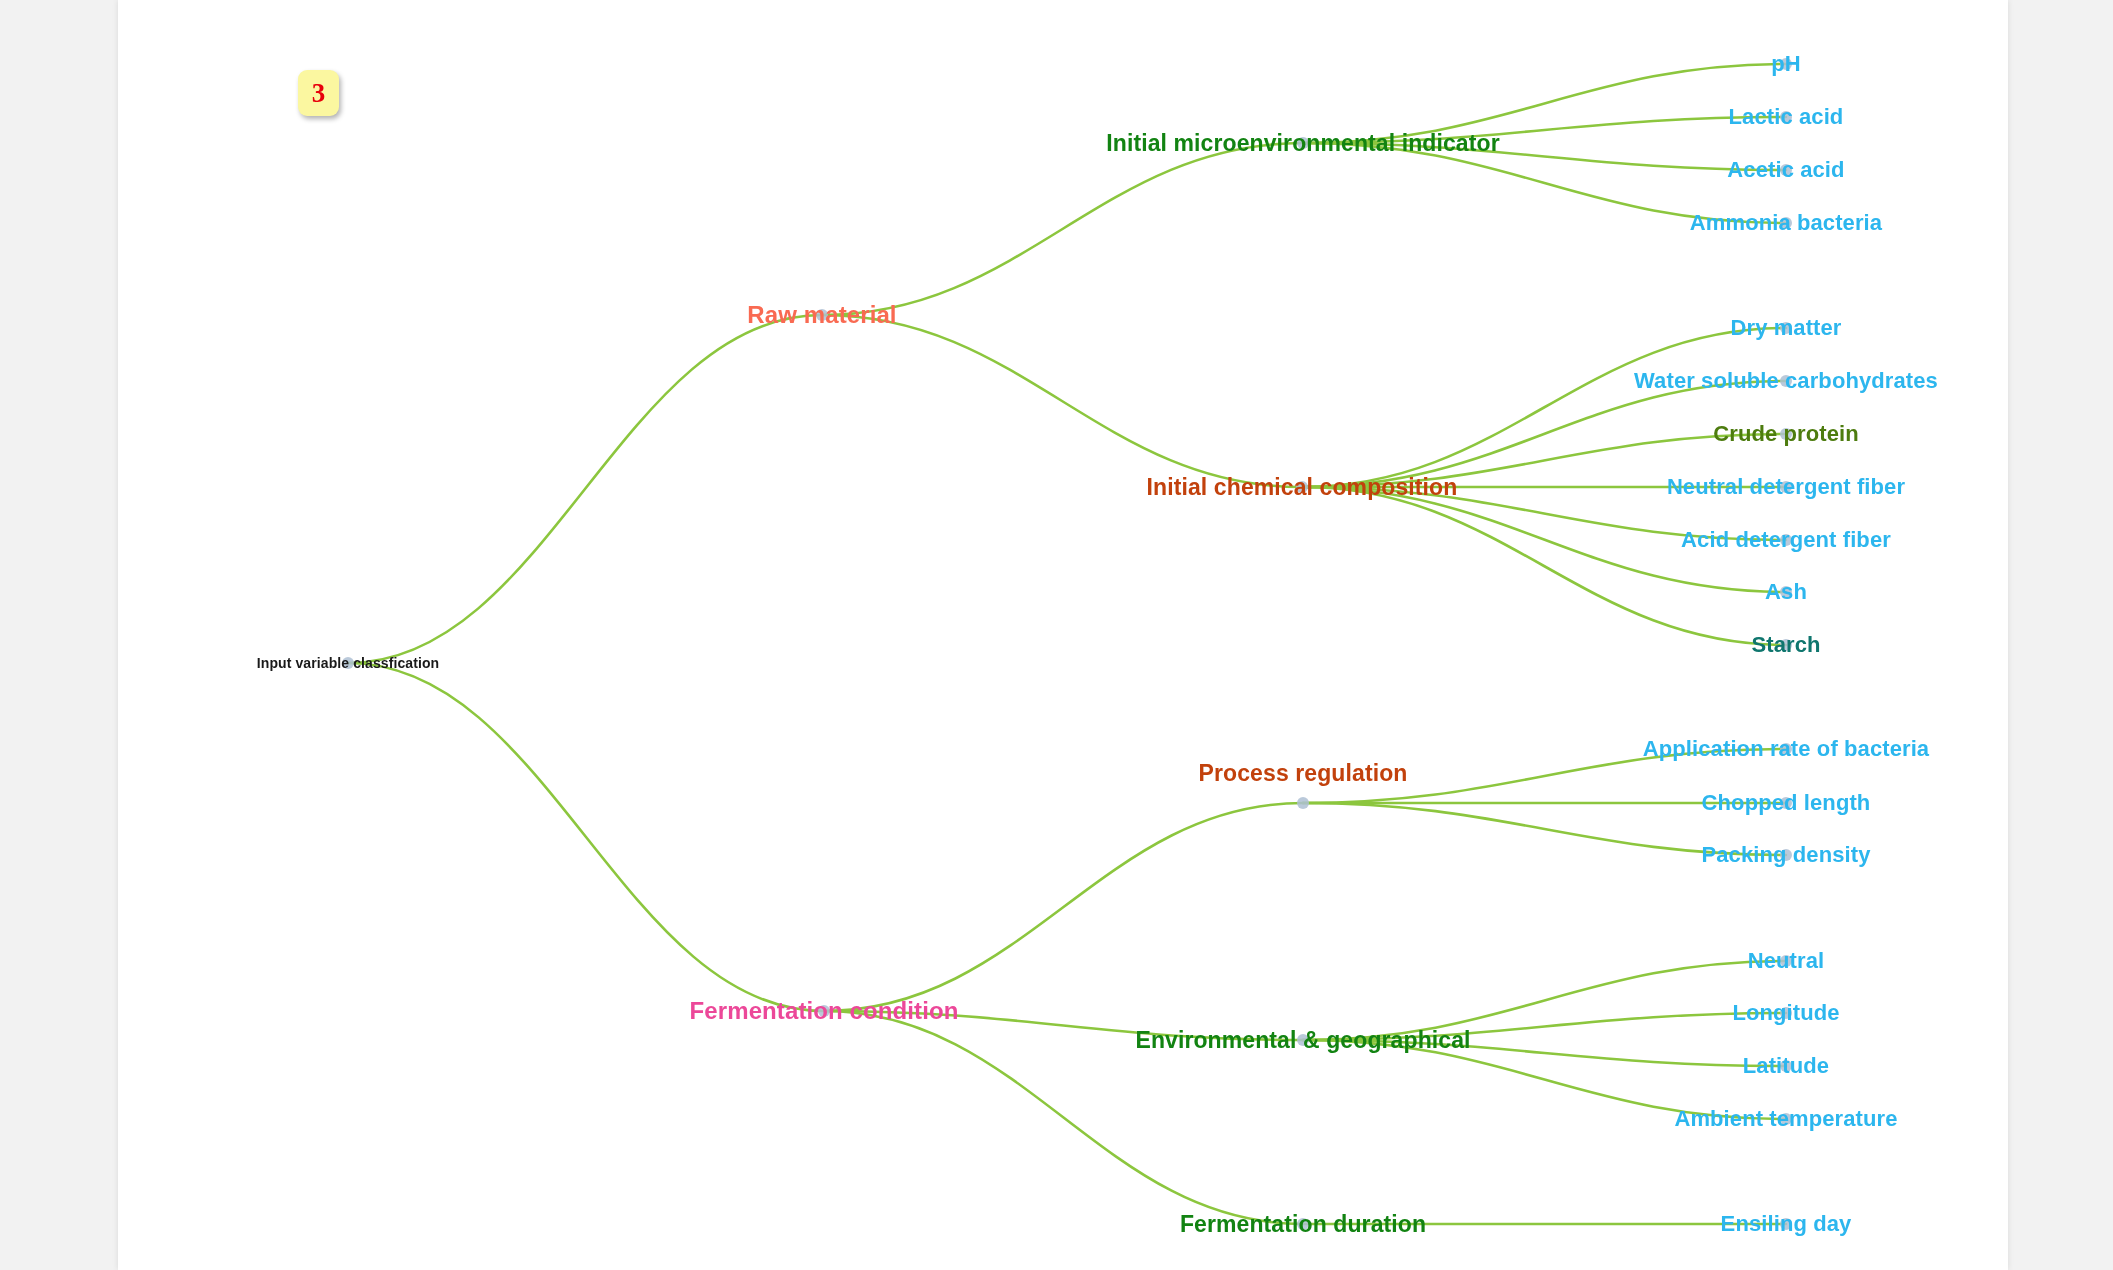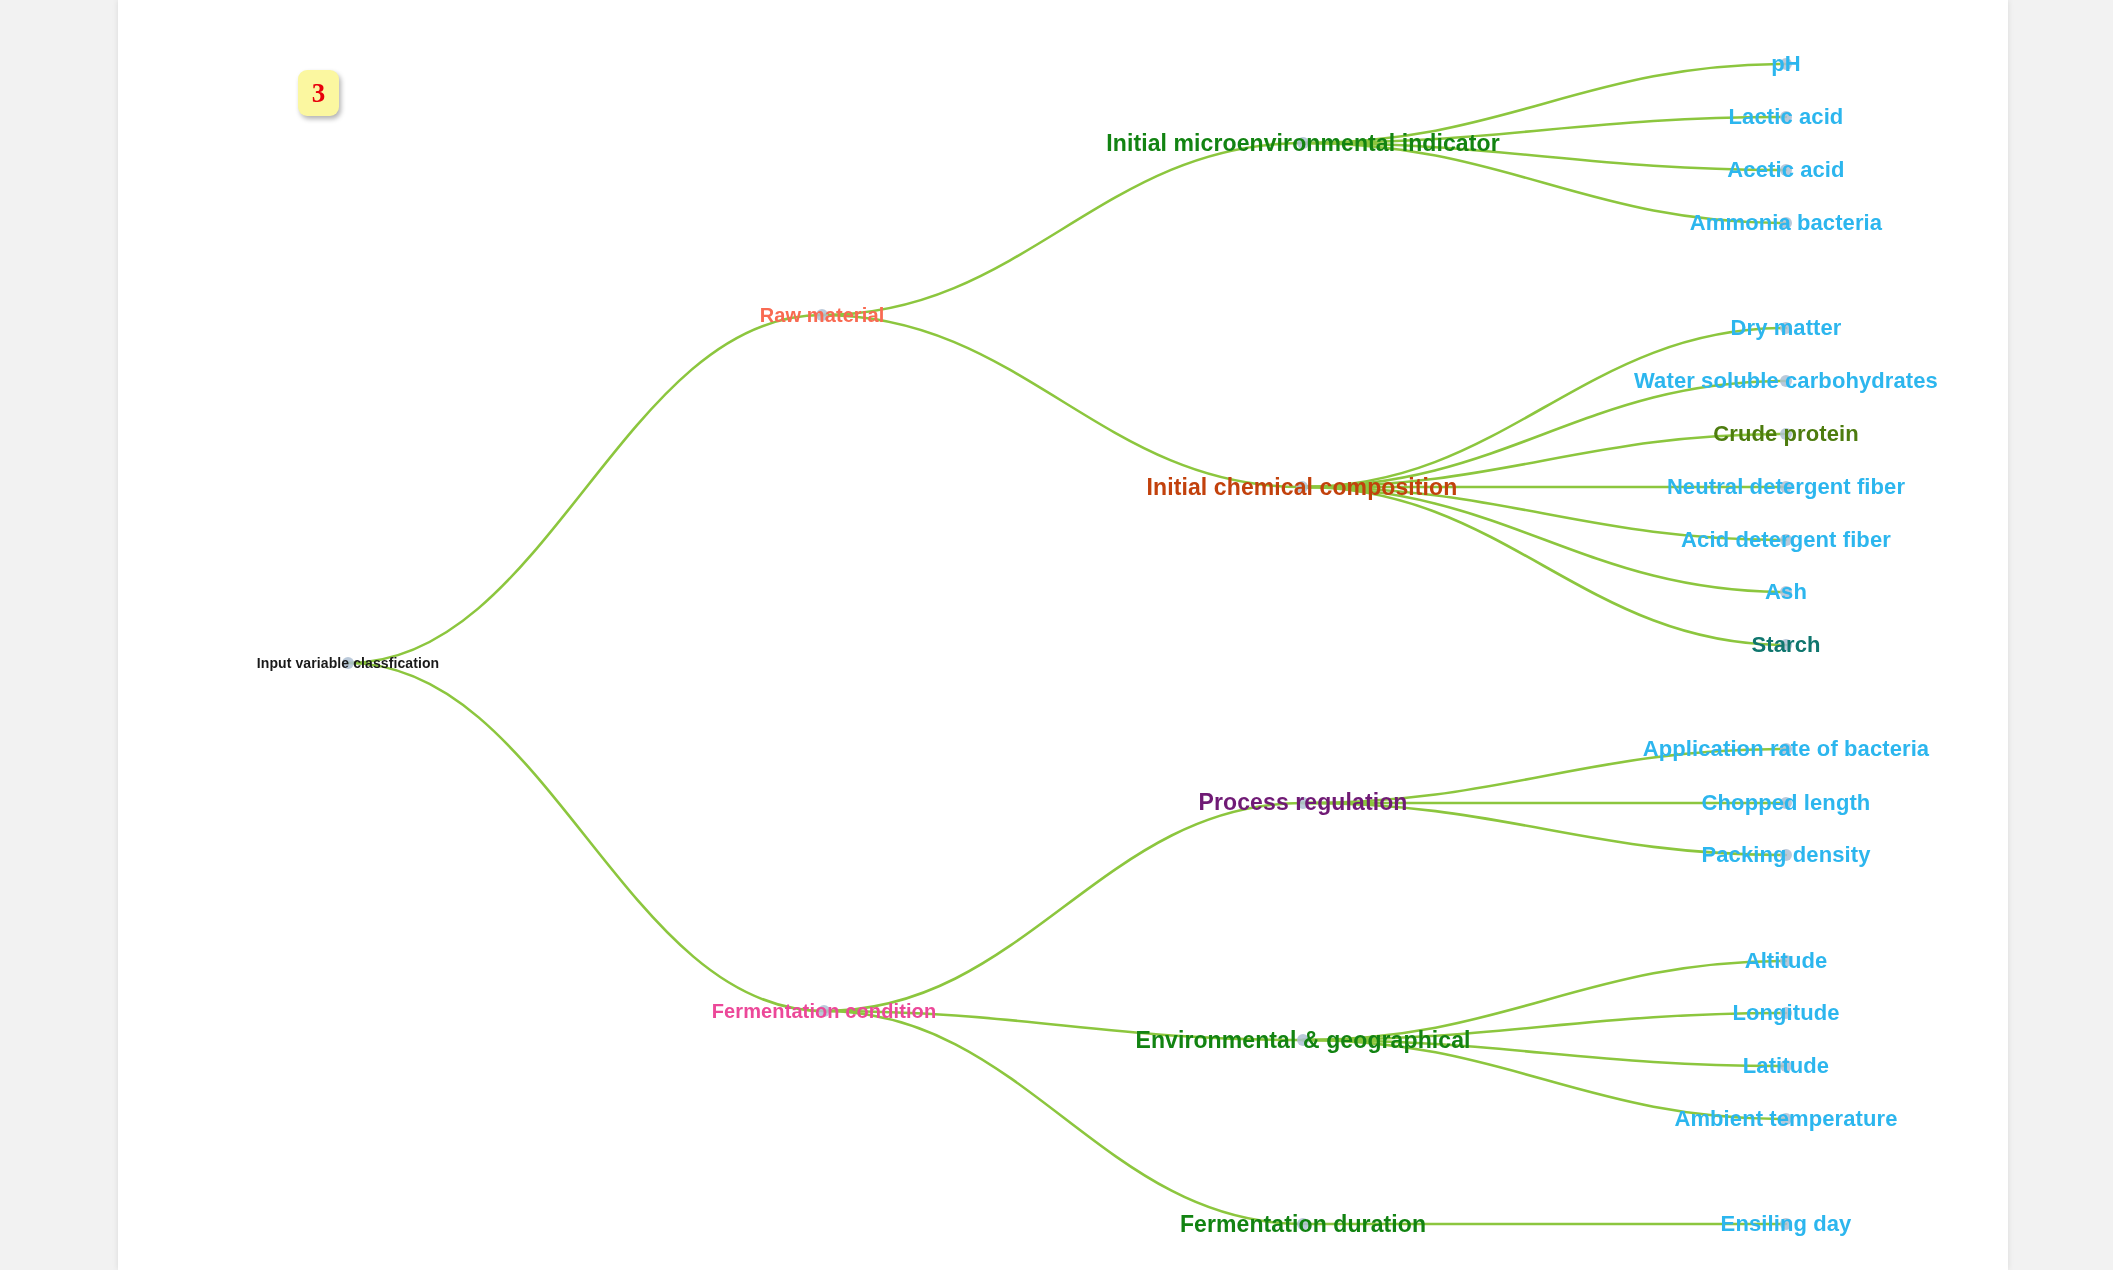--- a/index.html
+++ b/index.html
@@ -27,21 +27,21 @@
   .node-dot{fill:#aebfd4;opacity:.85;}
 
   .node-label{
     position:absolute;
     font-weight:700;
     white-space:nowrap;
     transform:translate(-50%,-50%);
     letter-spacing:.1px;
   }
   .lvl-root{color:#1a1a1a;font-size:14px;}
-  .lvl-2{color:#f96a52;font-size:20px;}
+  .lvl-2{color:#f96a52;font-size:24px;}
   .lvl-3{color:#128312;font-size:23px;}
   .lvl-leaf{color:#2cb6ee;font-size:22px;}
 
   #badge{
     position:absolute;
     left:180px;top:70px;
     width:41px;height:46px;
     background:#fbf7a0;
     border-radius:9px;
     box-shadow:2px 3px 5px rgba(0,0,0,.30);
@@ -116,38 +116,38 @@
           <circle cx="1668" cy="1224" r="6" class="node-dot" fill="#aebfd4"></circle>
         </g>
     </svg>
 
     <div id="labels-layer">
         <div class="node-label lvl-root" style="left: 230px; top: 663px; color: rgb(26, 26, 26);">Input variable classfication</div>
         <div class="node-label lvl-2" style="left: 704px; top: 315px; color: rgb(249, 106, 82);">Raw material</div>
         <div class="node-label lvl-2" style="left: 706px; top: 1011px; color: #ec4899;">Fermentation condition</div>
         <div class="node-label lvl-3" style="left: 1185px; top: 143px; color: rgb(18, 131, 18);">Initial microenvironmental indicator</div>
         <div class="node-label lvl-3" style="left: 1184px; top: 487px; color: #c2410c;">Initial chemical composition</div>
-        <div class="node-label lvl-3" style="left: 1185px; top: 802px; color: #701a75;">Process regulation</div>
+        <div class="node-label lvl-3" style="left: 1185px; top: 773px; color: #c2410c;">Process regulation</div>
         <div class="node-label lvl-3" style="left: 1185px; top: 1040px; color: rgb(18, 131, 18);">Environmental &amp; geographical</div>
         <div class="node-label lvl-3" style="left: 1185px; top: 1224px; color: rgb(18, 131, 18);">Fermentation duration</div>
         <div class="node-label lvl-leaf" style="left: 1668px; top: 64px; color: rgb(44, 182, 238);">pH</div>
         <div class="node-label lvl-leaf" style="left: 1668px; top: 117px; color: rgb(44, 182, 238);">Lactic acid</div>
         <div class="node-label lvl-leaf" style="left: 1668px; top: 170px; color: rgb(44, 182, 238);">Acetic acid</div>
         <div class="node-label lvl-leaf" style="left: 1668px; top: 223px; color: rgb(44, 182, 238);">Ammonia bacteria</div>
         <div class="node-label lvl-leaf" style="left: 1668px; top: 328px; color: rgb(44, 182, 238);">Dry matter</div>
         <div class="node-label lvl-leaf" style="left: 1668px; top: 381px; color: rgb(44, 182, 238);">Water soluble carbohydrates</div>
         <div class="node-label lvl-leaf" style="left: 1668px; top: 434px; color: #4d7c0f;">Crude protein</div>
         <div class="node-label lvl-leaf" style="left: 1668px; top: 487px; color: rgb(44, 182, 238);">Neutral detergent fiber</div>
         <div class="node-label lvl-leaf" style="left: 1668px; top: 540px; color: rgb(44, 182, 238);">Acid detergent fiber</div>
         <div class="node-label lvl-leaf" style="left: 1668px; top: 592px; color: rgb(44, 182, 238);">Ash</div>
         <div class="node-label lvl-leaf" style="left: 1668px; top: 645px; color: #0f766e;">Starch</div>
         <div class="node-label lvl-leaf" style="left: 1668px; top: 749px; color: rgb(44, 182, 238);">Application rate of bacteria</div>
         <div class="node-label lvl-leaf" style="left: 1668px; top: 803px; color: rgb(44, 182, 238);">Chopped length</div>
         <div class="node-label lvl-leaf" style="left: 1668px; top: 855px; color: rgb(44, 182, 238);">Packing density</div>
-        <div class="node-label lvl-leaf" style="left: 1668px; top: 961px; color: rgb(44, 182, 238);">Altitude</div>
+        <div class="node-label lvl-leaf" style="left: 1668px; top: 961px; color: rgb(44, 182, 238);">Neutral</div>
         <div class="node-label lvl-leaf" style="left: 1668px; top: 1013px; color: rgb(44, 182, 238);">Longitude</div>
         <div class="node-label lvl-leaf" style="left: 1668px; top: 1066px; color: rgb(44, 182, 238);">Latitude</div>
         <div class="node-label lvl-leaf" style="left: 1668px; top: 1119px; color: rgb(44, 182, 238);">Ambient temperature</div>
         <div class="node-label lvl-leaf" style="left: 1668px; top: 1224px; color: rgb(44, 182, 238);">Ensiling day</div>
       </div>
 
     <div id="badge">
       <span>3</span>
     </div>
 

